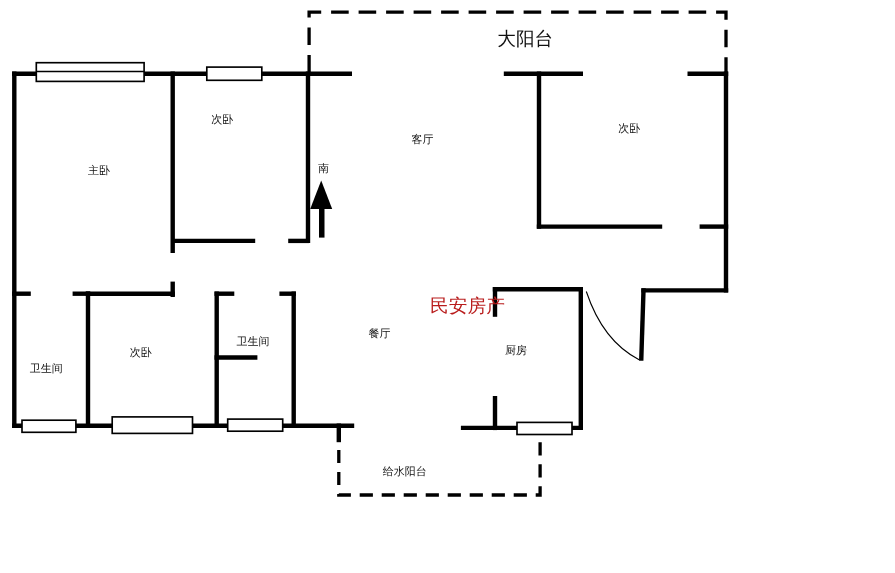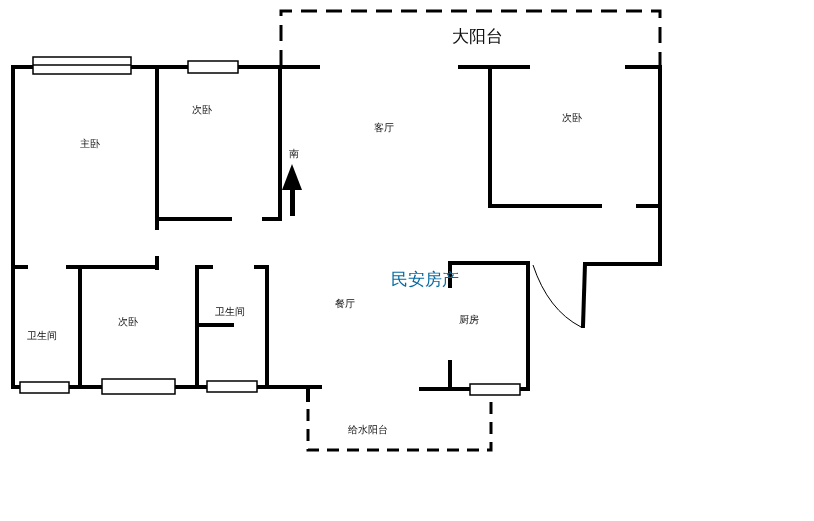--- a/index.html
+++ b/index.html
@@ -1,21 +1,21 @@
 <!DOCTYPE html>
 <html><head>
 <meta charset="utf-8">
 <style>
   html, body { margin:0; padding:0; background:#ffffff; }
   body { width:814px; height:521px; position:relative; overflow:hidden;
          font-family:"DejaVu Sans", sans-serif; }
   #plan { position:absolute; left:0; top:0; }
   .lbl { position:absolute; font-size:10px; color:#111; white-space:nowrap; line-height:1; }
   .lbl-big { font-size:17px; }
-  .watermark { color:#0369a1; font-size:17px; }
+  .watermark { color:#b91c1c; font-size:17px; }
 </style>
 </head>
 <body>
 
 <svg id="plan" width="814" height="521" viewBox="0 0 814 521">
   <g fill="none" stroke="#000" stroke-width="3" stroke-dasharray="16,9">
     <polyline points="281,66 281,11 660,11 660,66"></polyline>
   </g>
   <g fill="none" stroke="#000" stroke-width="3" stroke-dasharray="12,8">
     <polyline points="308,389 308,450 491,450 491,393"></polyline>
@@ -79,21 +79,21 @@
     <rect x="470" y="384" width="50" height="11"></rect>
   </g>
 
   <g>
     <rect x="290" y="186" width="5" height="30" fill="#000"></rect>
     <polygon points="292,164 282,190 302,190" fill="#000"></polygon>
   </g>
 </svg>
 
 <div class="lbl lbl-big" style="left:452px;top:28px">大阳台</div>
-<div class="lbl" style="left:80px;top:139px">主卧</div>
+<div class="lbl" style="left:80px;top:151px">主卧</div>
 <div class="lbl" style="left:192px;top:105px">次卧</div>
 <div class="lbl" style="left:374px;top:123px">客厅</div>
 <div class="lbl" style="left:562px;top:113px">次卧</div>
 <div class="lbl" style="left:289px;top:149px">南</div>
 <div class="lbl watermark" style="left:391px;top:271px">民安房产</div>
 <div class="lbl" style="left:27px;top:331px">卫生间</div>
 <div class="lbl" style="left:118px;top:317px">次卧</div>
 <div class="lbl" style="left:215px;top:307px">卫生间</div>
 <div class="lbl" style="left:335px;top:299px">餐厅</div>
 <div class="lbl" style="left:459px;top:315px">厨房</div>

